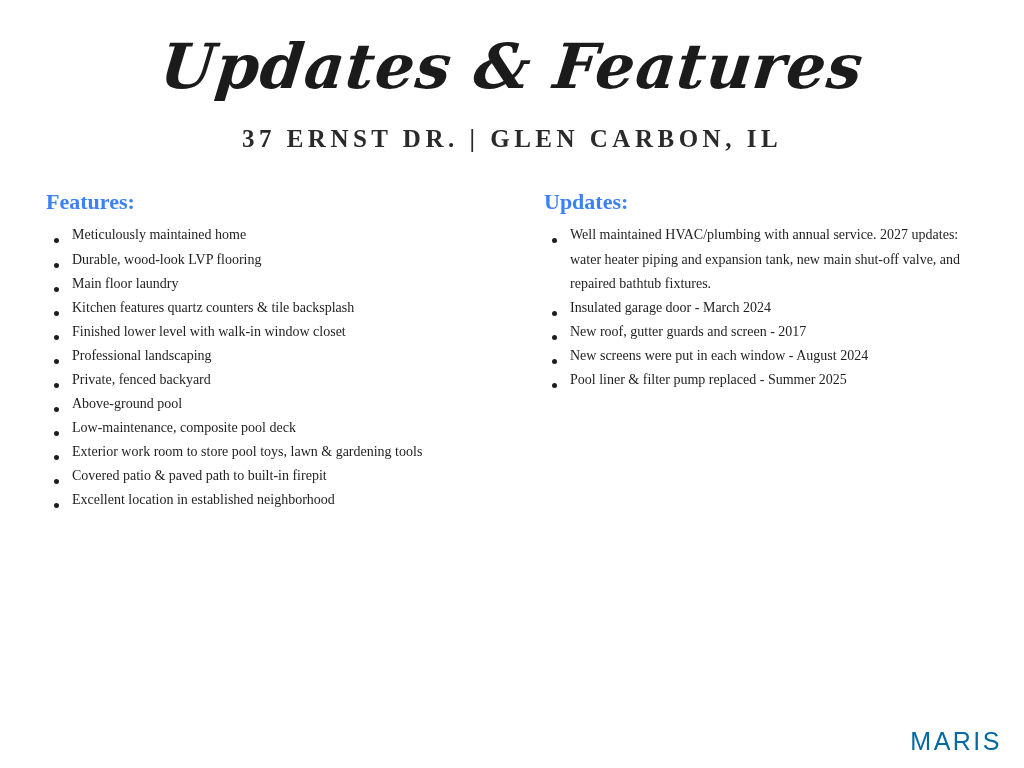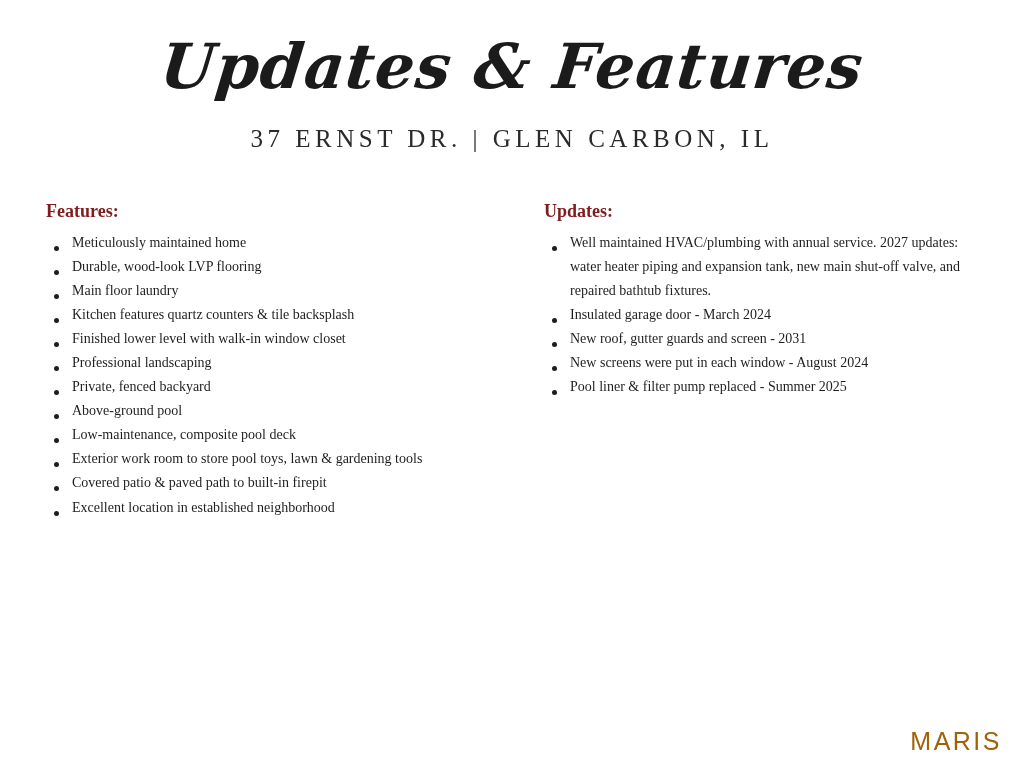--- a/index.html
+++ b/index.html
@@ -39,40 +39,40 @@
     transform: skewX(-6deg);
     display: inline-block;
   }
   .subtitle {
     margin-top: 26px;
     font-family: "Liberation Serif", serif;
     font-size: 25px;
     letter-spacing: 4.5px;
     color: #2a2a2a;
     text-transform: uppercase;
-    font-weight: 400;
+    font-weight: 700;
   }
 
   
   .columns {
     display: flex;
     margin-top: 36px;
     padding: 0 44px 0 46px;
     box-sizing: border-box;
     gap: 62px;
   }
   .col {
     flex: 1 1 50%;
     min-width: 0;
   }
   .col-heading {
-    font-size: 18px;
+    font-size: 22px;
     font-family: "Liberation Serif", serif;
-    color: #7f1d1d;
-    margin: 12px 0 8px 0;
+    color: #3b82f6;
+    margin: 0 0 8px 0;
     line-height: 1.2;
   }
   ul.bullets {
     list-style: none;
     margin: 0;
     padding: 0;
   }
   ul.bullets li {
     position: relative;
     padding-left: 26px;
@@ -93,21 +93,21 @@
   }
 
   
   .watermark {
     position: absolute;
     right: 22px;
     bottom: 12px;
     font-family: "Liberation Sans", sans-serif;
     font-size: 25px;
     letter-spacing: 2.5px;
-    color: #a16207;
+    color: #0369a1;
     font-weight: 400;
   }
 </style>
 </head>
 <body>
 
 <div class="page">
 
   <div class="header">
     <div class="script-title">Updates &amp; Features</div>
@@ -132,21 +132,21 @@
           <li>Covered patio &amp; paved path to built-in firepit</li>
           <li>Excellent location in established neighborhood</li>
         </ul>
     </div>
 
     <div class="col">
       <h2 class="col-heading">Updates:</h2>
       <ul class="bullets" id="updates-list">
           <li>Well maintained HVAC/plumbing with annual service. 2027 updates: water heater piping and expansion tank, new main shut-off valve, and repaired bathtub fixtures.</li>
           <li>Insulated garage door - March 2024</li>
-          <li>New roof, gutter guards and screen - 2031</li>
+          <li>New roof, gutter guards and screen - 2017</li>
           <li>New screens were put in each window - August 2024</li>
           <li>Pool liner &amp; filter pump replaced - Summer 2025</li>
         </ul>
     </div>
 
   </div>
 
   <div class="watermark">MARIS</div>
 
 </div>

